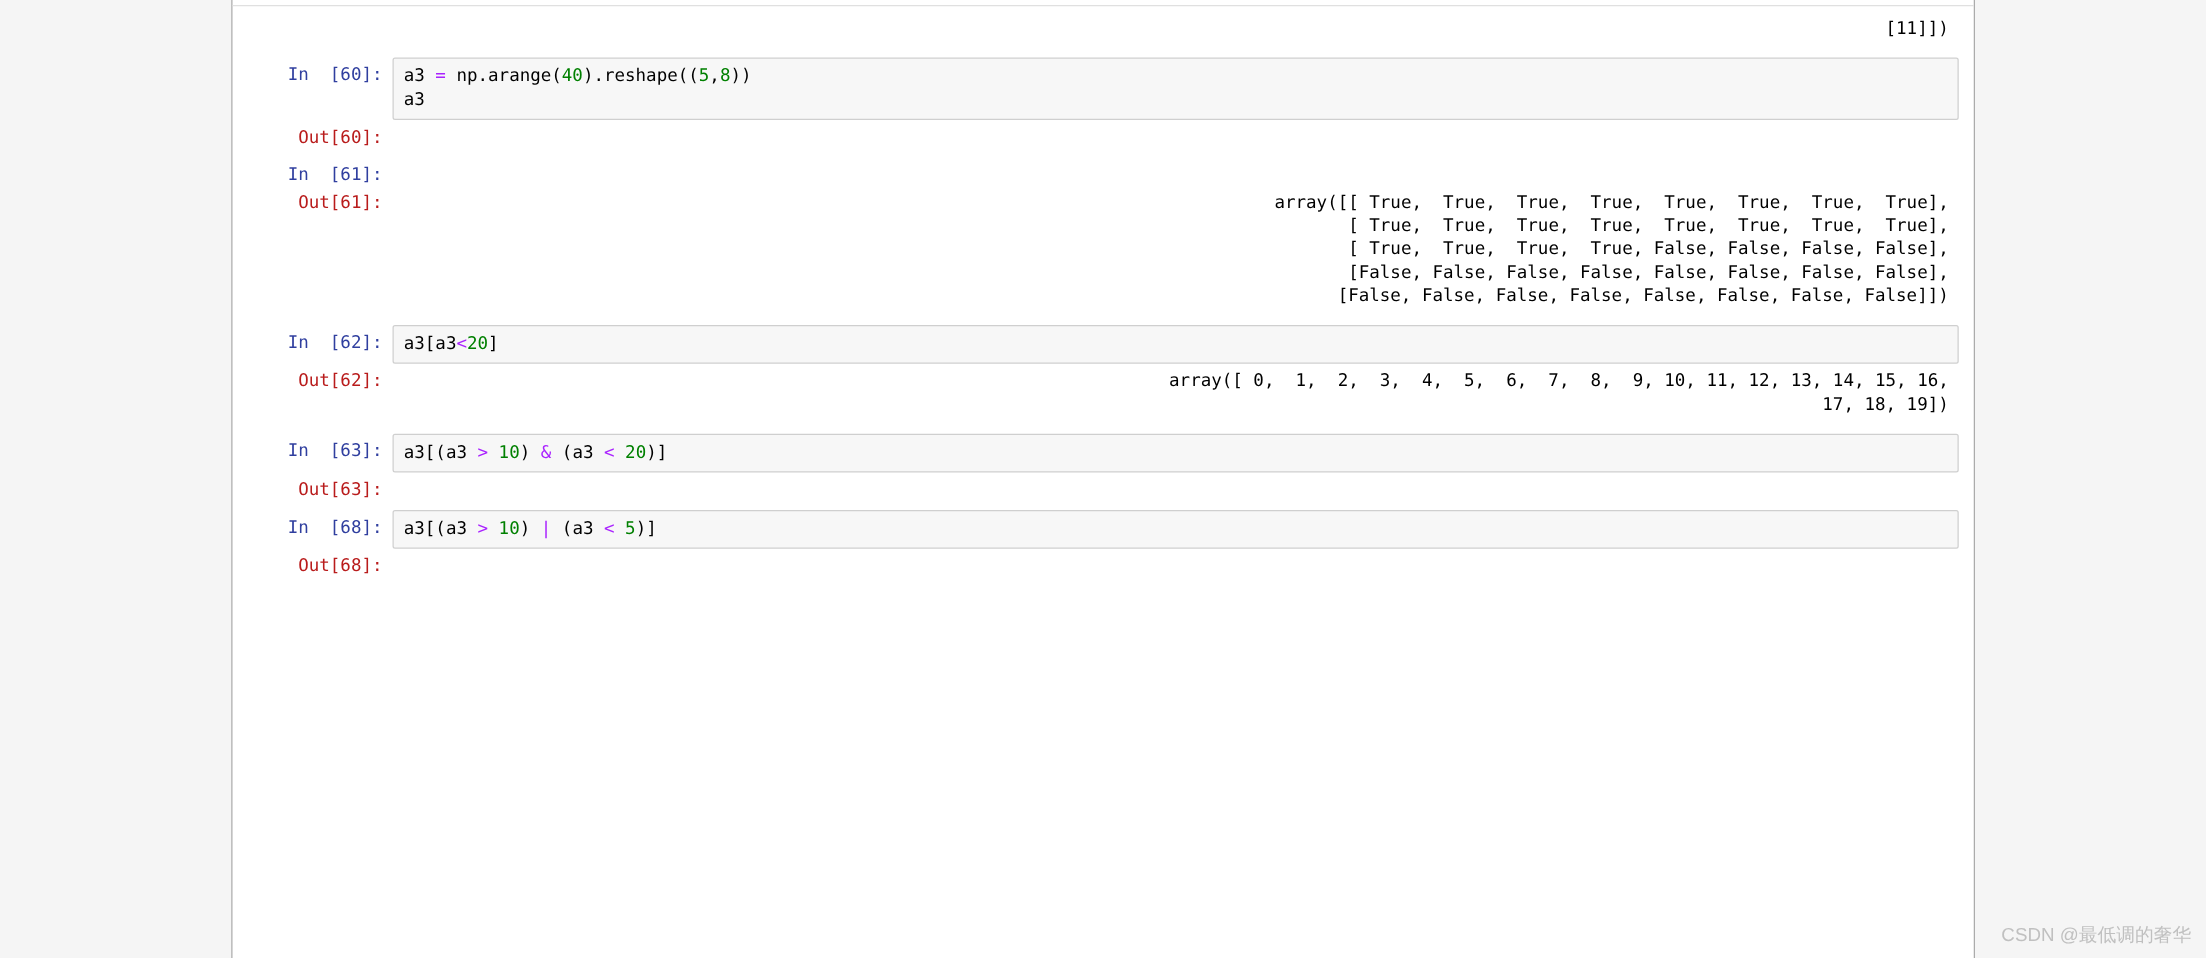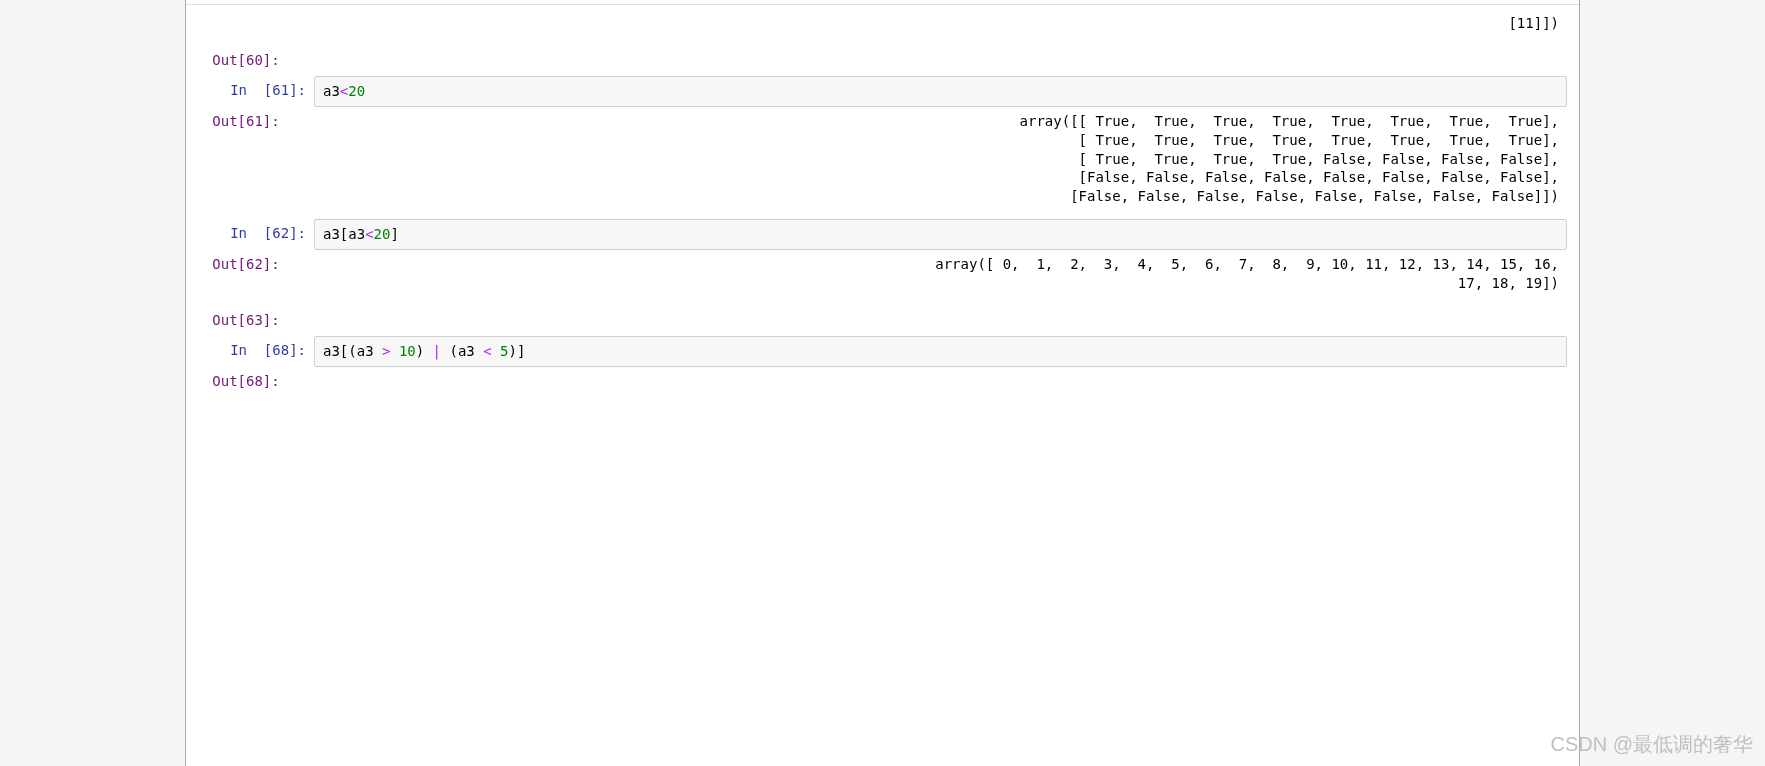--- a/index.html
+++ b/index.html
@@ -2,52 +2,56 @@
 <html><head>
 <meta charset="utf-8">
 <style>
   html,body{margin:0;padding:0;background:#f5f5f5;font-family:Consolas,Menlo,"DejaVu Sans Mono",monospace;font-size:14px;color:#000;}
   .page{width:1765px;background:#f5f5f5;}
   .notebook{background:#fff;border-left:1px solid #ababab;border-right:1px solid #ababab;margin:0 185px;padding-top:0;padding-bottom:8px;min-height:766px;position:relative;}
   .cell{padding:4px 0 4px 0;}
   .row{display:flex;align-items:flex-start;}
   .prompt{width:120px;min-width:120px;text-align:right;padding:6px 8px 0 0;font-family:inherit;letter-spacing:0;white-space:pre;}
   .prompt-in{color:#303f9f;}
-  .prompt-out{color:#701a75;text-align:center;}
+  .prompt-out{color:#b91c1c;}
   .code-box{flex:1;margin-right:12px;border:1px solid #cfcfcf;background:#f7f7f7;border-radius:2px;padding:5px 8px;white-space:pre;overflow:auto;line-height:1.35;}
   .out-box{flex:1;margin-right:12px;padding:5px 8px;white-space:pre;line-height:1.35;text-align:right;}
   .num{color:#008000;}
   .op{color:#aa22ff;}
-  .watermark{position:fixed;right:12px;bottom:8px;color:#c0c0c0;font-family:Arial,sans-serif;font-size:20px;pointer-events:none;}
+  .watermark{position:fixed;right:12px;bottom:8px;color:#c0c0c0;font-family:Arial,sans-serif;font-size:15px;pointer-events:none;}
   .toolbar-stub{height:4px;border-bottom:1px solid #e0e0e0;}
 </style>
 </head>
 <body>
 
 <div class="page">
   <div class="notebook">
     <div class="toolbar-stub"></div>
 
     <div class="cell">
       <div class="row">
         <div class="prompt prompt-out"></div>
         <div class="out-box">            [11]])</div>
       </div>
     </div>
 
     <div class="cell">
       <div class="row">
+        <div class="prompt prompt-in"><span>In  [</span><span>60</span><span>]:</span></div>
+        <div class="code-box">a3 <span class="op">=</span> np.arange(<span class="num">40</span>).reshape((<span class="num">5</span>,<span class="num">8</span>))
+a3</div>
+      </div>
+      <div class="row">
         <div class="prompt prompt-out"><span>Out[</span><span>60</span><span>]:</span></div>
       </div>
     </div>
 
     <div class="cell">
       <div class="row">
         <div class="prompt prompt-in"><span>In  [</span><span>61</span><span>]:</span></div>
-        <div class="code-box">a3<span class="op">&lt;</span><span class="num">20</span></div>
       </div>
       <div class="row">
         <div class="prompt prompt-out"><span>Out[</span><span>61</span><span>]:</span></div>
         <div class="out-box">array([[ True,  True,  True,  True,  True,  True,  True,  True],
        [ True,  True,  True,  True,  True,  True,  True,  True],
        [ True,  True,  True,  True, False, False, False, False],
        [False, False, False, False, False, False, False, False],
        [False, False, False, False, False, False, False, False]])</div>
       </div>
     </div>
@@ -59,20 +63,24 @@
       </div>
       <div class="row">
         <div class="prompt prompt-out"><span>Out[</span><span>62</span><span>]:</span></div>
         <div class="out-box">array([ 0,  1,  2,  3,  4,  5,  6,  7,  8,  9, 10, 11, 12, 13, 14, 15, 16,
        17, 18, 19])</div>
       </div>
     </div>
 
     <div class="cell">
       <div class="row">
+        <div class="prompt prompt-in"><span>In  [</span><span>63</span><span>]:</span></div>
+        <div class="code-box">a3[(a3 <span class="op">&gt;</span> <span class="num">10</span>) <span class="op">&amp;</span> (a3 <span class="op">&lt;</span> <span class="num">20</span>)]</div>
+      </div>
+      <div class="row">
         <div class="prompt prompt-out"><span>Out[</span><span>63</span><span>]:</span></div>
       </div>
     </div>
 
     <div class="cell">
       <div class="row">
         <div class="prompt prompt-in"><span>In  [</span><span>68</span><span>]:</span></div>
         <div class="code-box">a3[(a3 <span class="op">&gt;</span> <span class="num">10</span>) <span class="op">|</span> (a3 <span class="op">&lt;</span> <span class="num">5</span>)]</div>
       </div>
       <div class="row">

